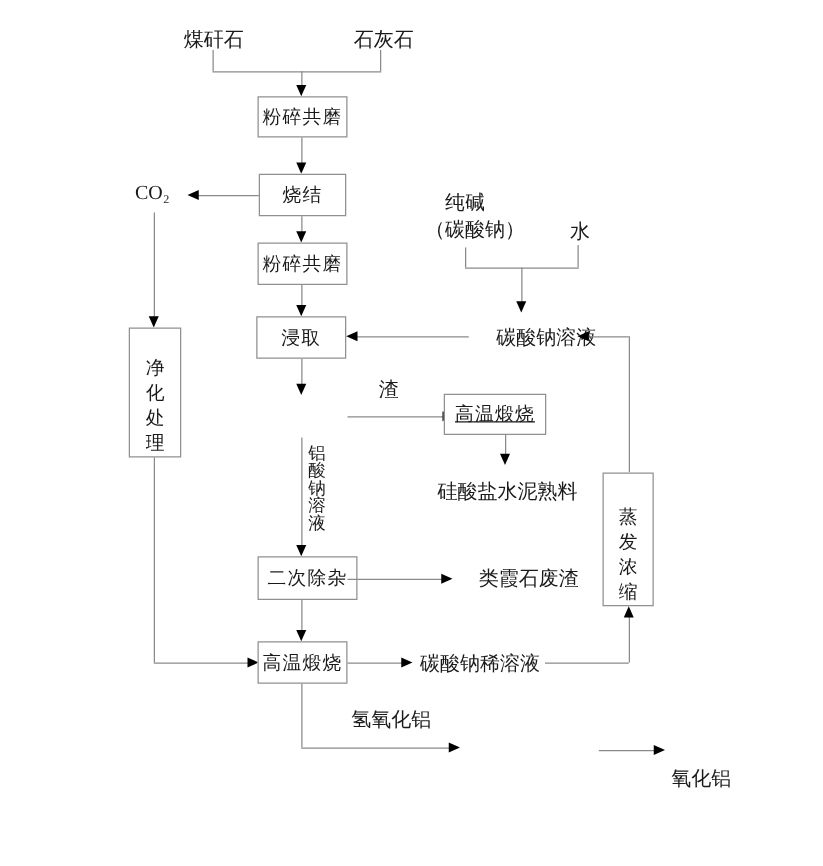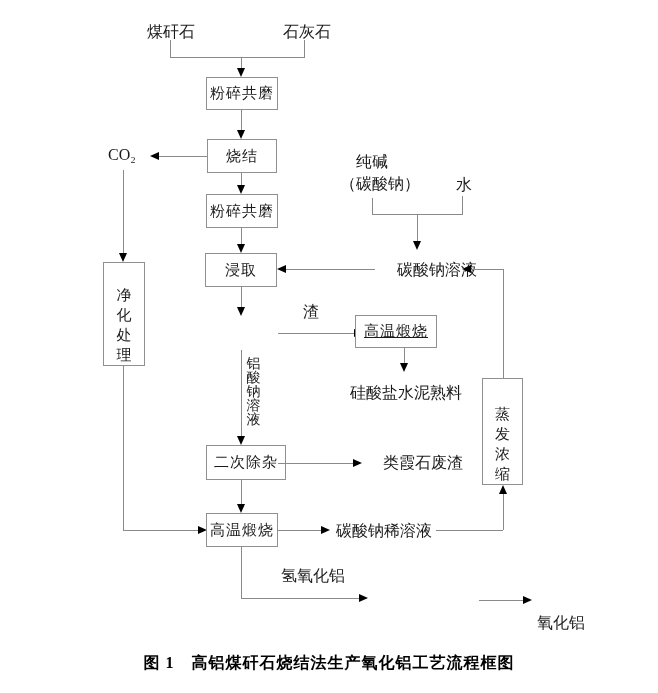--- a/index.html
+++ b/index.html
@@ -131,15 +131,14 @@
   <div class="vline" style="left:241px;top:547px;height:51px;"></div>
   <div class="hline" style="left:241px;top:598px;width:120px;"></div>
   <div class="ar ar-r" style="left:359px;top:594px;"></div>
   <div class="lbl" style="left:281px;top:566px;">氢氧化铝</div>
 
 
   <div class="hline" style="left:479px;top:600px;width:46px;"></div>
   <div class="ar ar-r" style="left:523px;top:596px;"></div>
   <div class="lbl" style="left:537px;top:581px;margin-top:32px;">氧化铝</div>
 
-  <div class="caption" style="top:653px;">图 1　高铝煤矸石烧结法生产氧化铝工艺流程框图</div>
 
 </div>
 
 </body></html>

